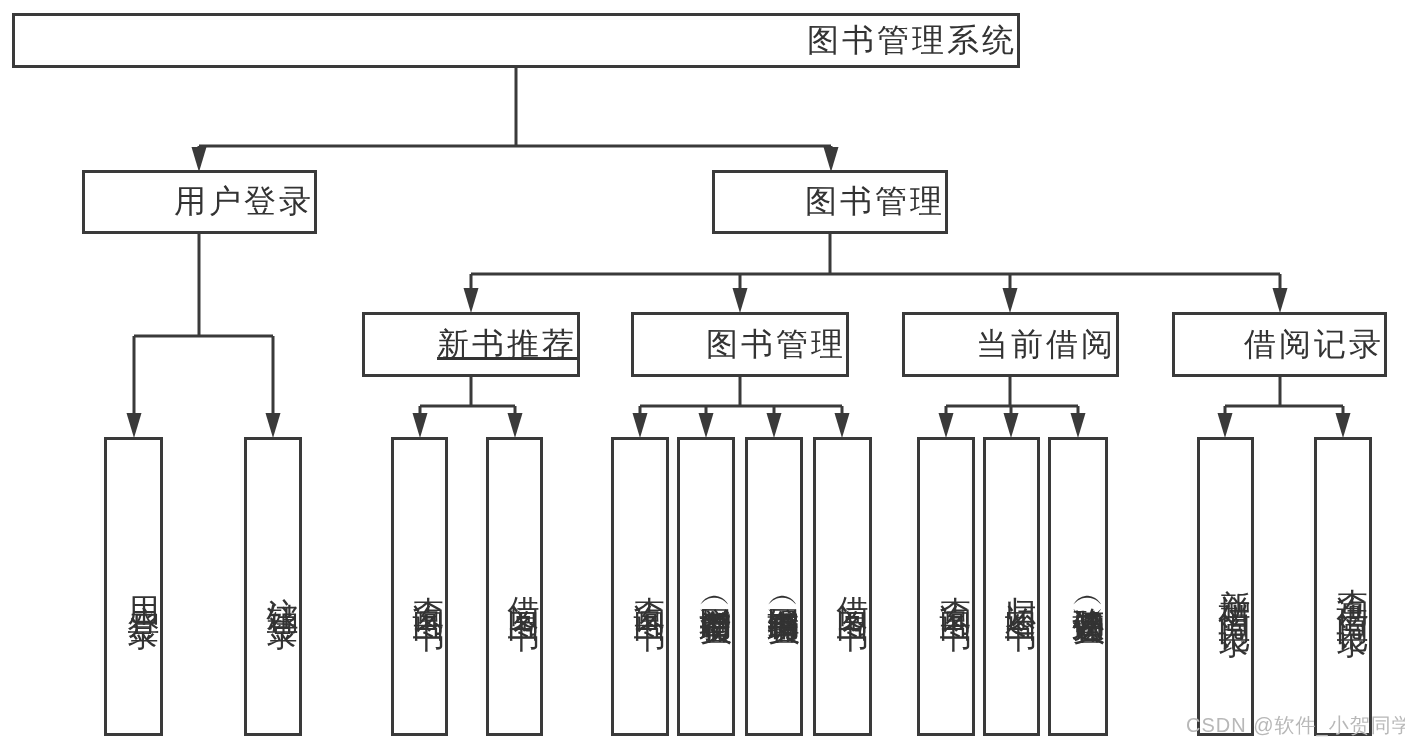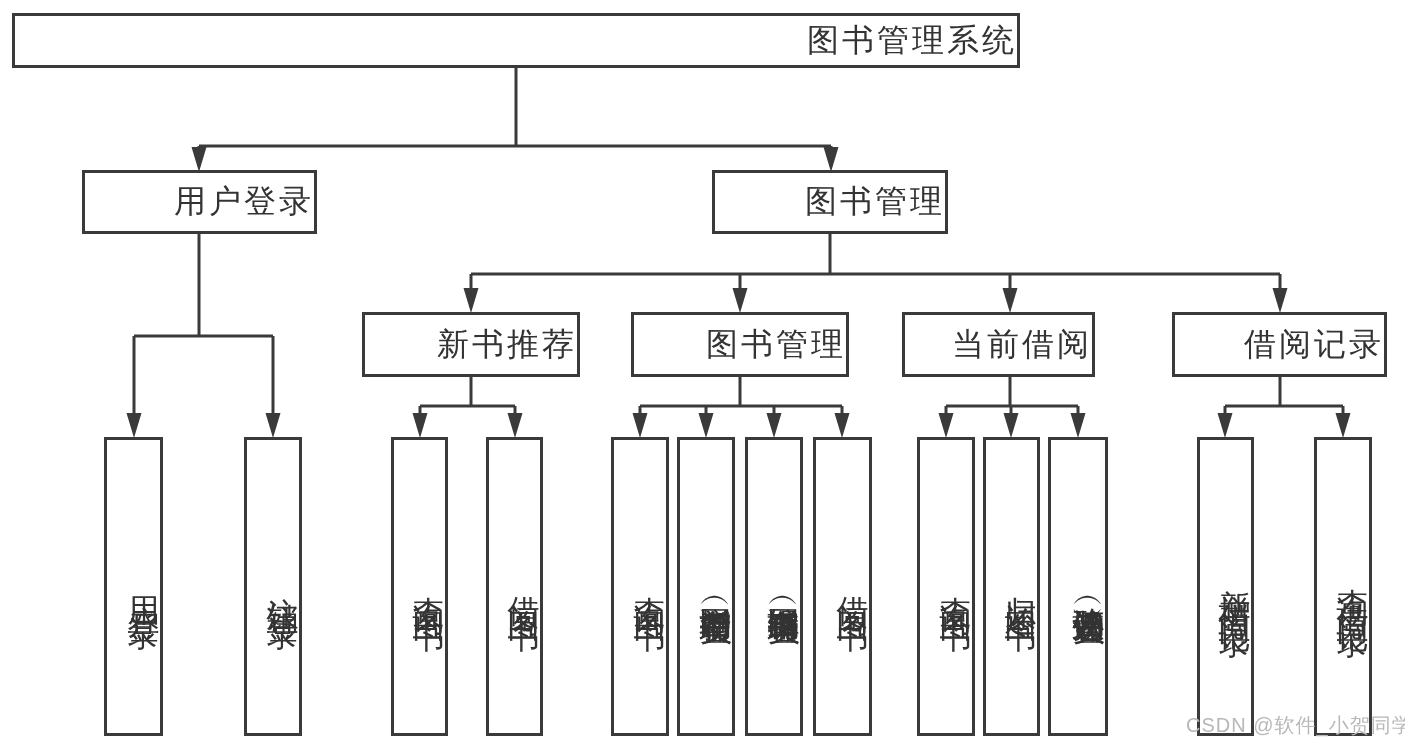--- a/index.html
+++ b/index.html
@@ -106,27 +106,27 @@
     <span class="label h">图书管理系统</span>
   </div>
 
   <div class="node" style="left:82px; top:170px; width:235px; height:64px;">
     <span class="label h">用户登录</span>
   </div>
   <div class="node" style="left:712px; top:170px; width:236px; height:64px;">
     <span class="label h">图书管理</span>
   </div>
 
-  <div class="node" style="left:362px; top:312px; width:218px; height:65px;">
+  <div class="node" style="left:362px; top:312px; width:218px; height:65px;text-decoration:underline;">
     <span class="label h">新书推荐</span>
   </div>
   <div class="node" style="left:631px; top:312px; width:218px; height:65px;">
     <span class="label h">图书管理</span>
   </div>
-  <div class="node" style="left:902px; top:312px; width:193px; height:65px;">
+  <div class="node" style="left:902px; top:312px; width:217px; height:65px;">
     <span class="label h">当前借阅</span>
   </div>
   <div class="node" style="left:1172px; top:312px; width:215px; height:65px;">
     <span class="label h">借阅记录</span>
   </div>
 
   <div class="node" style="left:104px; top:437px; width:59px; height:299px;">
     <span class="label v">用户登录</span>
   </div>
   <div class="node" style="left:244px; top:437px; width:58px; height:299px;">

